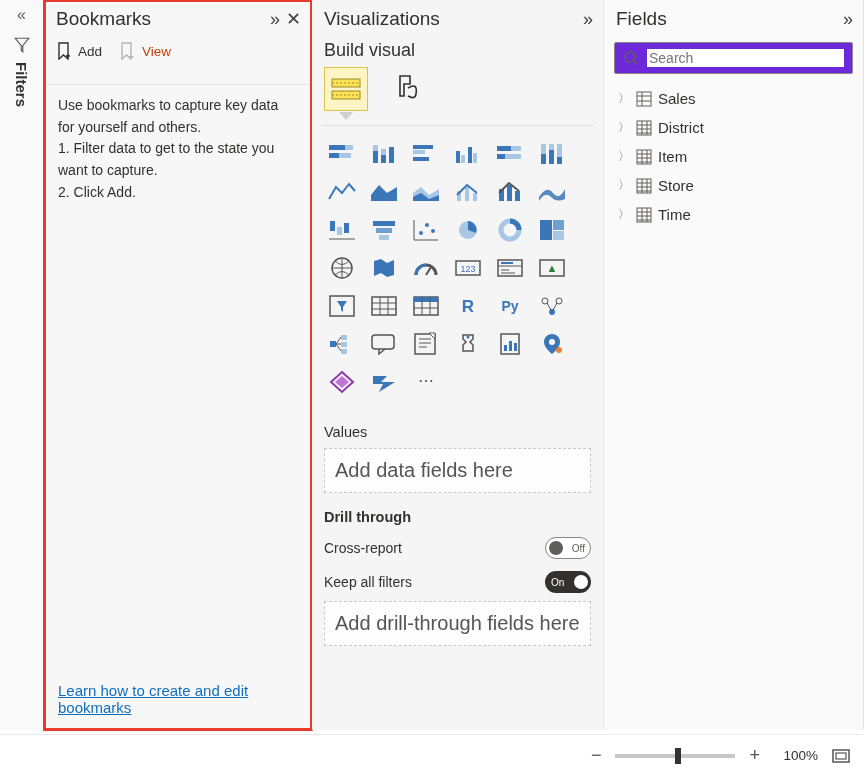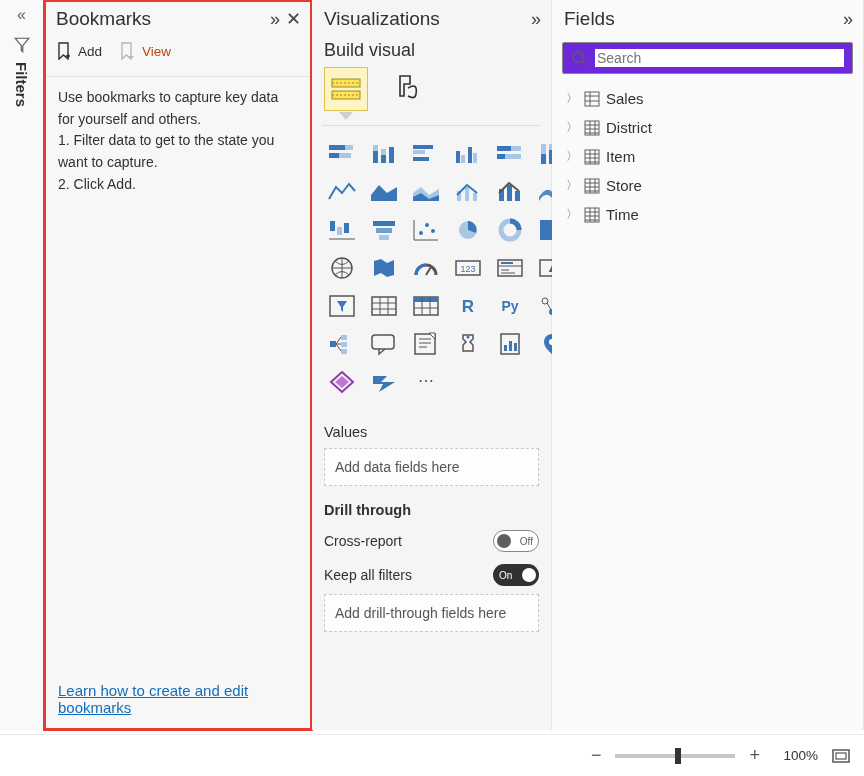--- a/index.html
+++ b/index.html
@@ -32,34 +32,34 @@
     font-weight: 600;
     font-size: 15px;
   }
   .pane {
     border-right: 1px solid #e5e5e5;
     background: #f7f7f7;
     display: flex;
     flex-direction: column;
   }
   .bookmarks { width: 268px; outline: 3px solid #e83a2d; outline-offset: -2px;}
-  .viz { width: 240px; background:#f5f5f5;}
+  .viz { width: 292px; background:#f5f5f5;}
   .fields { flex: 1; background:#fafafa;}
   .pane-header {
     display: flex;
     align-items: center;
     justify-content: space-between;
     padding: 8px 10px 6px 12px;
   }
   .pane-title { font-size: 19px; font-weight: 400; }
   .pane-header .icons { display: flex; gap: 6px; align-items: center; }
   .chev { font-size: 18px; color: #444; cursor: pointer; }
   .close-x { font-size: 18px; color:#444; cursor:pointer;}
   .bm-toolbar {
-    display: flex; gap: 16px; padding: 6px 12px 16px 12px;
+    display: flex; gap: 16px; padding: 6px 12px 24px 12px;
     border-bottom: 1px solid #e5e5e5;
   }
   .bm-btn { display: flex; align-items: center; gap: 6px; cursor:pointer;}
   .bm-btn.disabled { color:#c2410c; cursor:default;}
   .bm-body { padding: 10px 14px; flex:1; font-size: 14px; line-height: 1.55; }
   .bm-link { padding: 10px 14px 14px 14px; }
   .bm-link a { color:#106ebe; text-decoration: underline; font-size:15px; }
   .viz-sub { padding: 4px 12px 4px 12px; font-size: 18px; font-weight:400;}
   .viz-tabs { display:flex; gap:18px; padding: 2px 12px 0 12px;}
   .viz-tab {
@@ -77,21 +77,21 @@
     display:grid; grid-template-columns: repeat(6, 36px); gap:6px;
     padding: 12px; 
   }
   .viz-item {
     width:36px; height:32px; display:flex; align-items:center; justify-content:center;
     cursor:pointer;
   }
   .sec-label { padding: 14px 12px 6px 12px; font-size:14.5px; color:#323130;}
   .drop-well {
     margin: 2px 12px; padding: 10px 10px; border:1px dashed #c8c8c8; background:#fdfdfd;
-    color:#555; font-size:14px;
+    color:#555; font-size:20px;
   }
   .toggle-row {
     display:flex; align-items:center; justify-content:space-between;
     padding: 6px 12px; font-size:14px;
   }
   .toggle-off {
     width:46px;height:22px;border-radius:12px;background:#fff;border:1px solid #8a8886;
     position:relative; display:flex; align-items:center;
   }
   .toggle-off .knob{width:14px;height:14px;border-radius:50%;background:#605e5c;margin-left:3px;}

